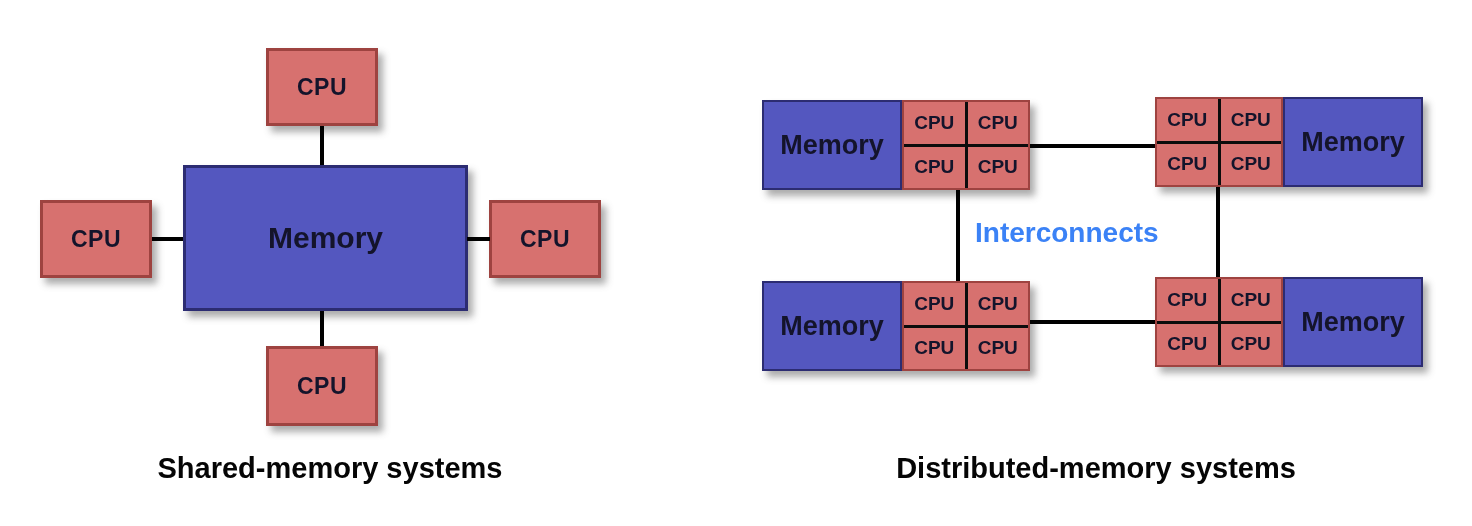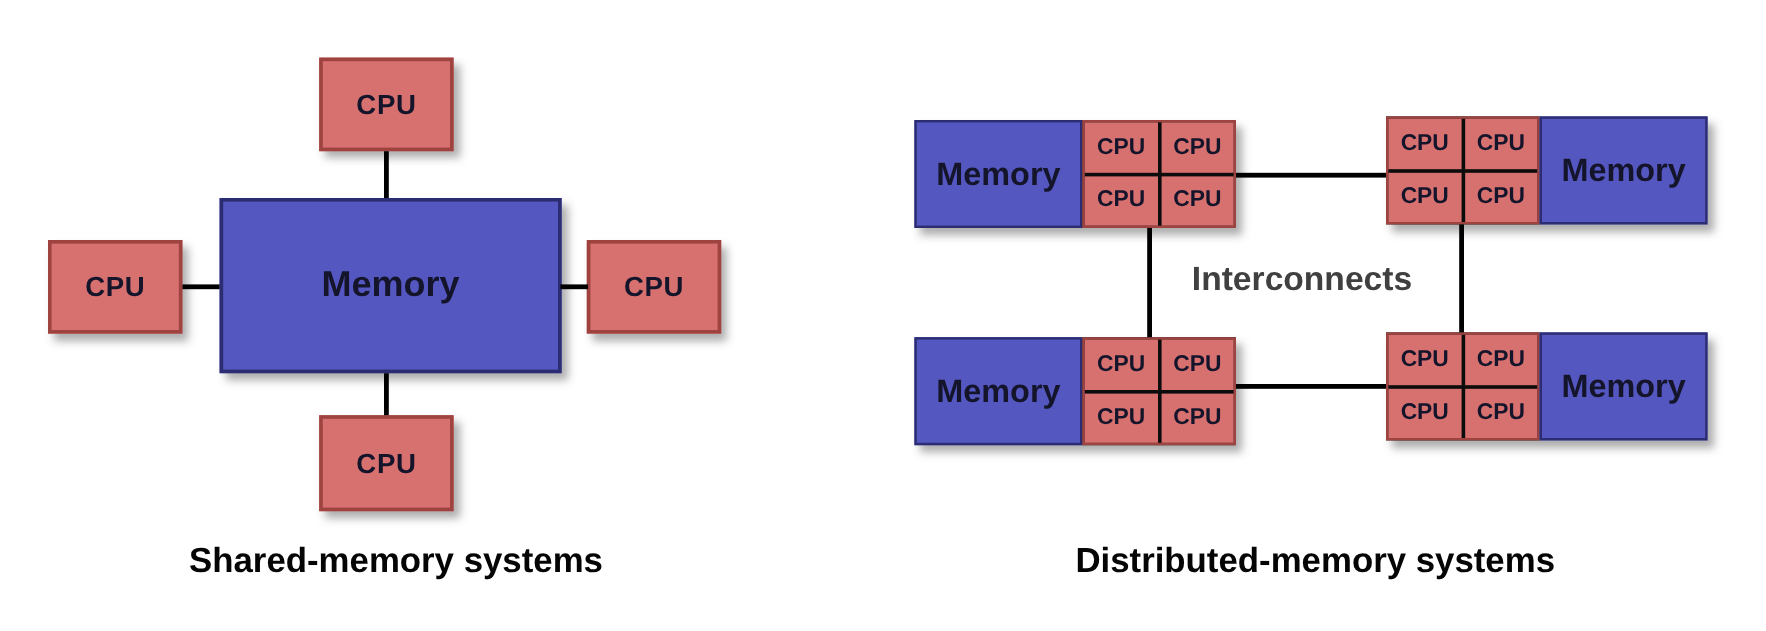--- a/index.html
+++ b/index.html
@@ -68,22 +68,22 @@
   .n-tr{left:1155px;top:97px;}
   .n-bl{left:762px; top:281px;}
   .n-br{left:1155px;top:277px;}
 
   .r-line-top   {left:1030px;top:144px;width:125px;height:4px;}
   .r-line-bottom{left:1030px;top:320px;width:125px;height:4px;}
   .r-line-left  {left:956px; top:190px;width:4px;height:91px;}
   .r-line-right {left:1216px;top:187px;width:4px;height:90px;}
 
   .interconnects{
-    position:absolute;left:975px;top:217px;width:220px;text-align:center;
-    font-weight:bold;font-size:28px;color:#404040;
+    position:absolute;left:975px;top:217px;width:220px;
+    font-weight:bold;font-size:28px;color:#3b82f6;
   }
 </style>
 </head>
 <body>
 
 <div class="canvas">
 
   <div>
 
     <div class="box memory-box l-mem">

